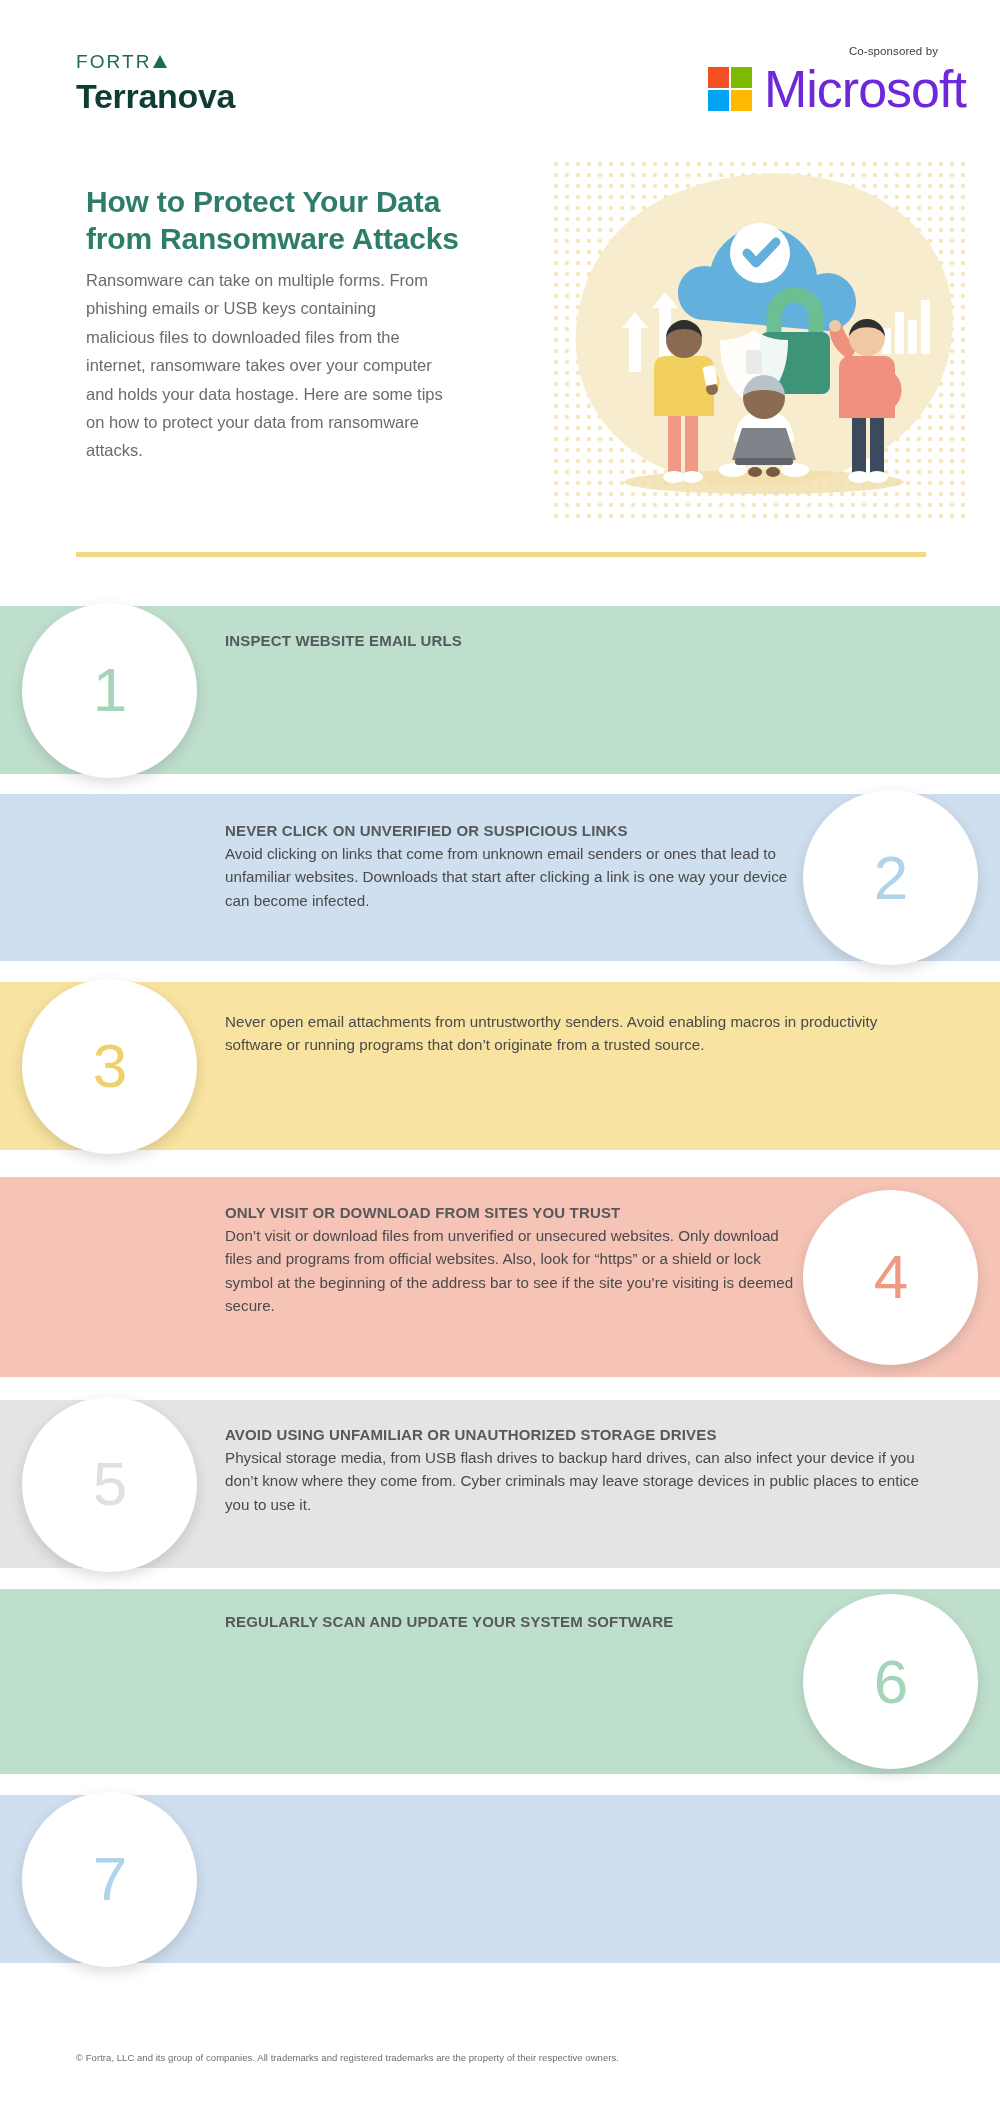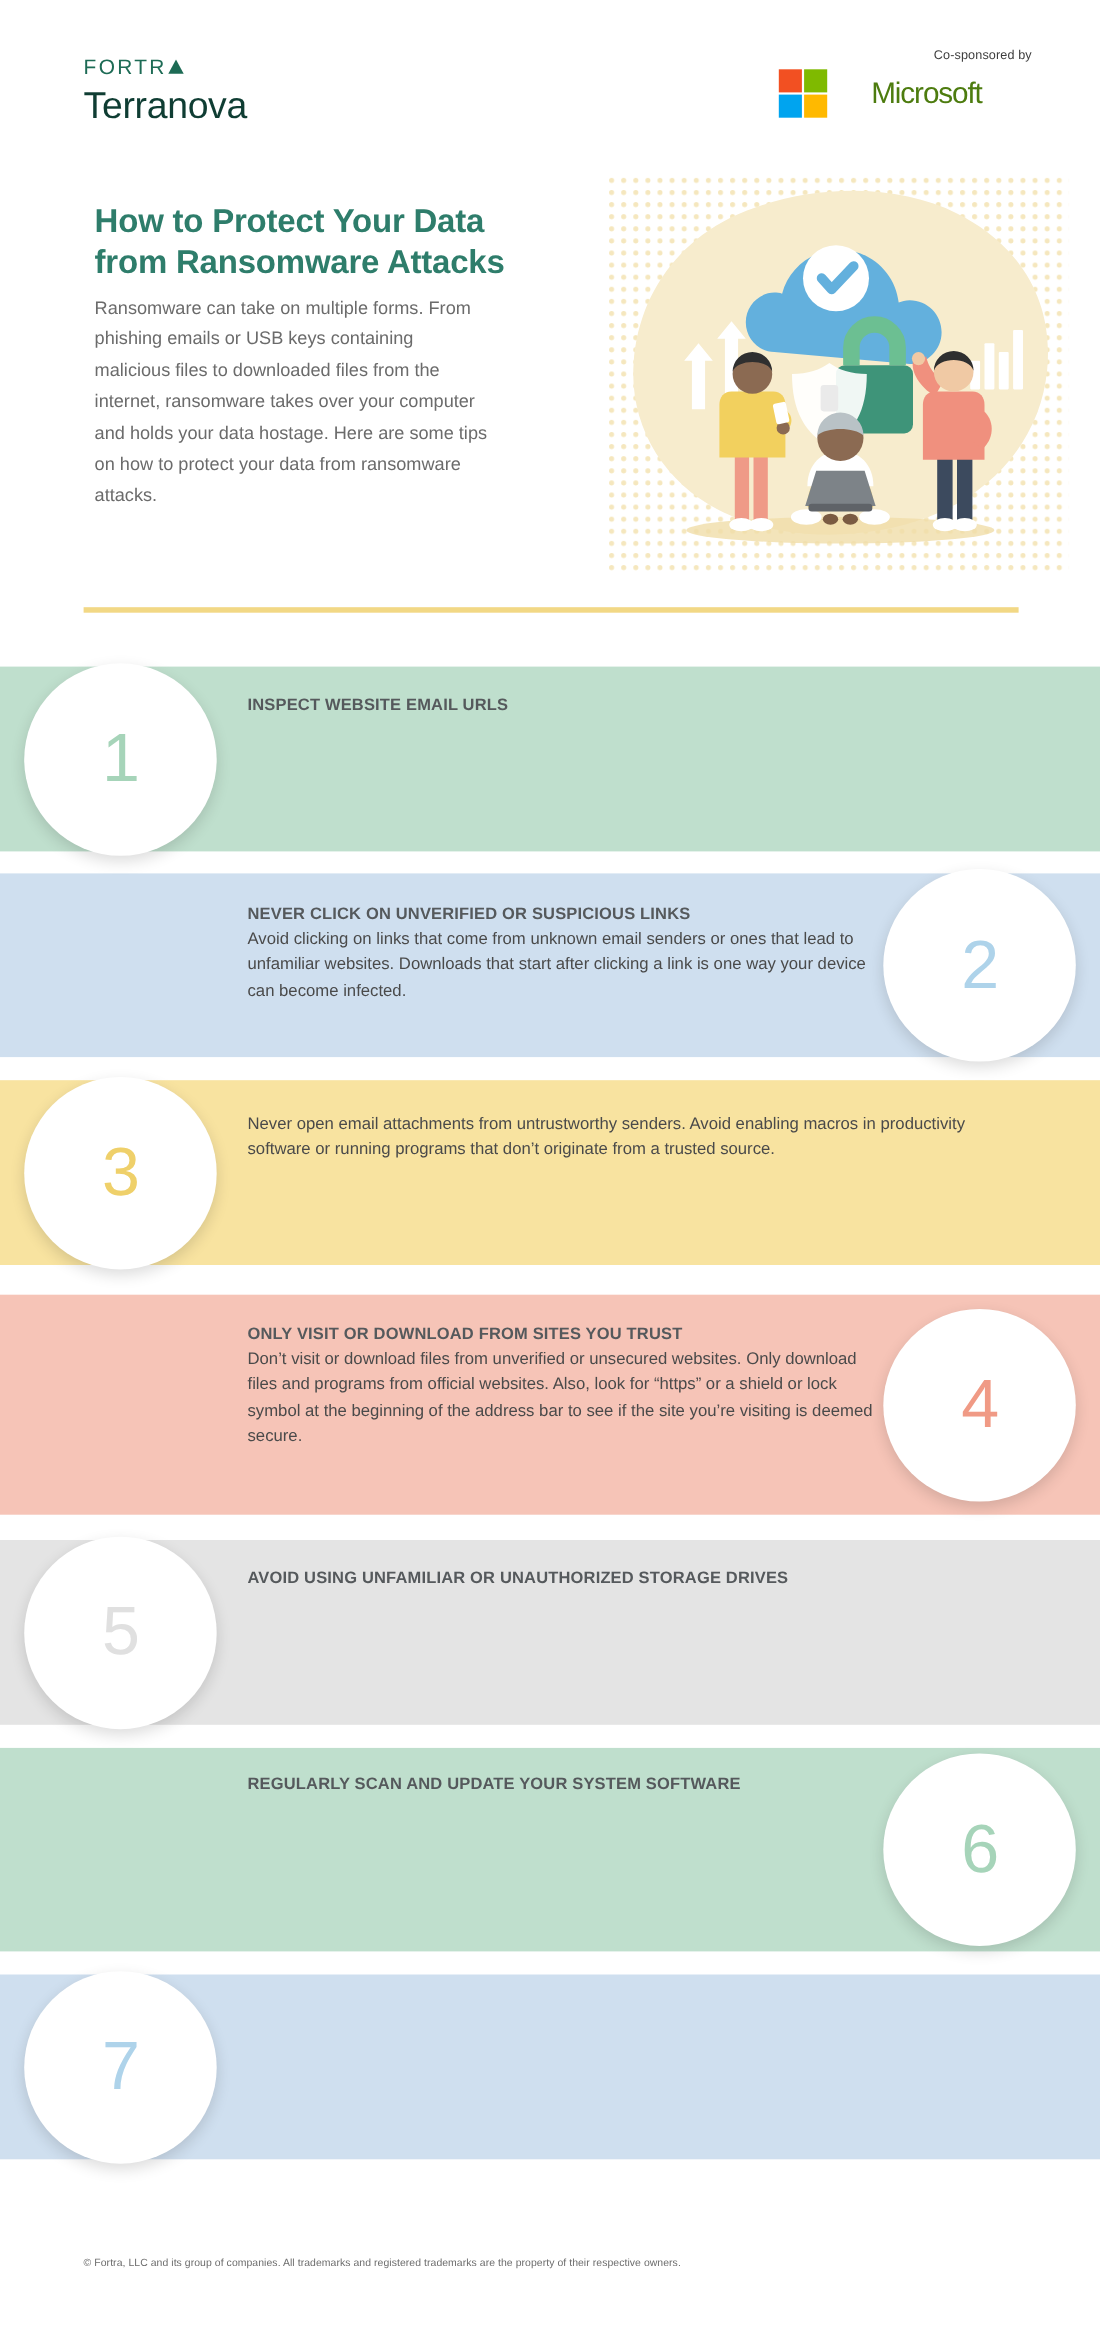--- a/index.html
+++ b/index.html
@@ -35,21 +35,21 @@
     width: 0; height: 0;
     border-left: 7px solid transparent;
     border-right: 7px solid transparent;
     border-bottom: 13px solid #1d6b55;
     margin-left: 1px;
     position: relative;
     top: 0px;
   }
   .brand-terranova {
     font-size: 34px;
-    font-weight: 400;
+    font-weight: 700;
     color: #0f3d33;
     letter-spacing: -0.3px;
     margin-top: 8px;
     line-height: 1;
   }
 
   .cosponsor { position: absolute; right: 62px; top: 45px; width: 230px; }
   .cosponsor-label {
     font-size: 11.5px;
     color: #3d3d3d;
@@ -62,26 +62,25 @@
   .ms-grid {
     width: 44px; height: 44px;
     display: grid;
     grid-template-columns: 21px 21px;
     grid-template-rows: 21px 21px;
     gap: 2px;
     flex: none;
   }
   .ms-grid i { display: block; width: 100%; height: 100%; }
   .ms-name {
-    font-size: 27px;
-    color: #4d7c0f;
+    font-size: 52px;
+    color: #6d28d9;
     letter-spacing: -1px;
     line-height: 1;
     font-weight: 400;
-    margin-left: 28px;
   }
 
   
   .hero { position: absolute; left: 0; top: 150px; width: 992px; height: 410px; }
 
   .hero-illu {
     position: absolute;
     right: 20px;
     top: 10px;
     width: 420px;
@@ -345,20 +344,21 @@
           <div class="band-body">Don’t visit or download files from unverified or unsecured websites. Only download files and programs from official websites. Also, look for “https” or a shield or lock symbol at the beginning of the address bar to see if the site you’re visiting is deemed secure.</div>
         </div>
       </div>
       <div class="band" style="top: 1400px; height: 168px;">
         <div class="band-bg" style="background: rgb(228, 228, 228);"></div>
         <div class="bubble bubble-left" style="top: -3.5px;">
           <div class="bubble-num" style="color: rgb(224, 224, 224);">5</div>
         </div>
         <div class="band-text" style="left: 225px; width: 700px; top: 26px;">
           <div class="band-title">AVOID USING UNFAMILIAR OR UNAUTHORIZED STORAGE DRIVES</div>
+          <div class="band-body">Physical storage media, from USB flash drives to backup hard drives, can also infect your device if you don’t know where they come from. Cyber criminals may leave storage devices in public places to entice you to use it.</div>
         </div>
       </div>
       <div class="band" style="top: 1589px; height: 185px;">
         <div class="band-bg" style="background: rgb(191, 223, 205);"></div>
         <div class="bubble bubble-right" style="top: 5px;">
           <div class="bubble-num" style="color: rgb(166, 212, 185);">6</div>
         </div>
         <div class="band-text" style="left: 225px; width: 580px; top: 24px;">
           <div class="band-title">REGULARLY SCAN AND UPDATE YOUR SYSTEM SOFTWARE</div>
         </div>

